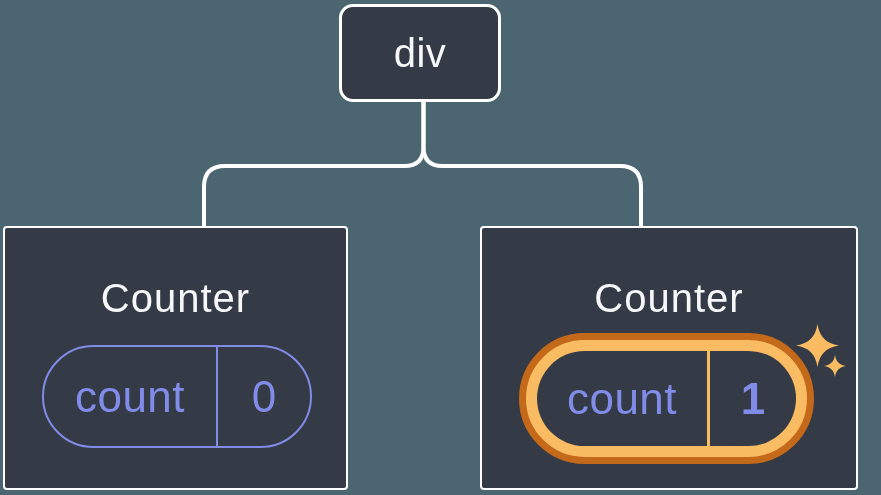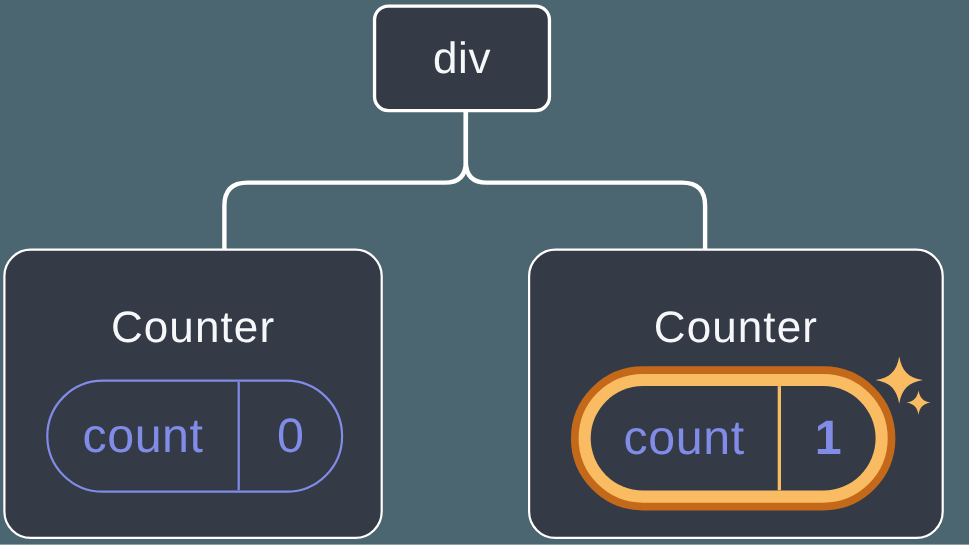--- a/index.html
+++ b/index.html
@@ -41,21 +41,21 @@
     letter-spacing: 0.5px;
   }
 
   .card {
     position: absolute;
     top: 226px;
     height: 264px;
     box-sizing: border-box;
     background: var(--card-background, #343A46);
     border: 2.5px solid var(--card-border, #FFFFFF);
-    border-radius: 25px;
+    border-radius: 4px;
   }
   .card-left  { left: 3px;   width: 345px; }
   .card-right { left: 480px; width: 378px; }
 
   .card-title {
     position: absolute;
     left: 0; top: 48px;
     width: 100%;
     text-align: center;
     color: var(--title-text, #F6F7F9);

